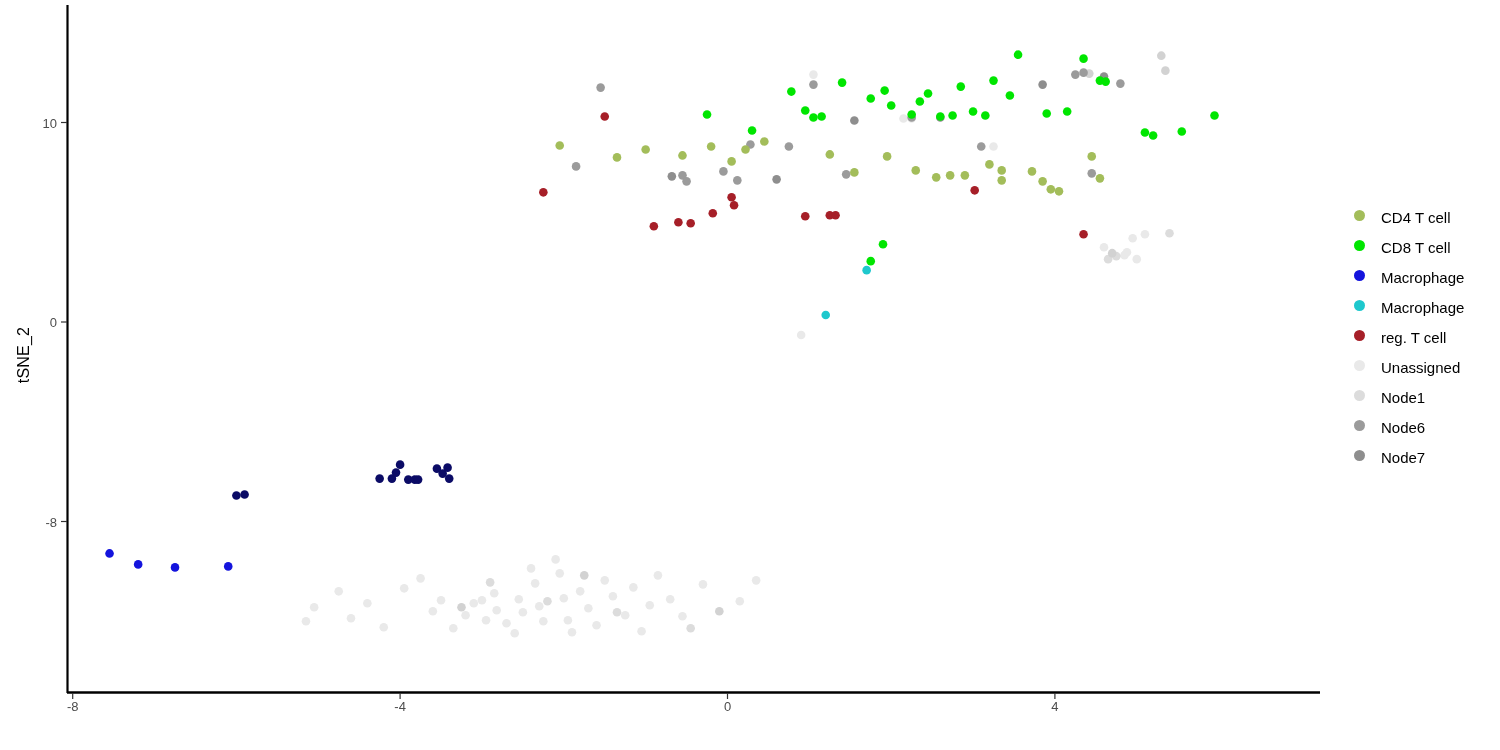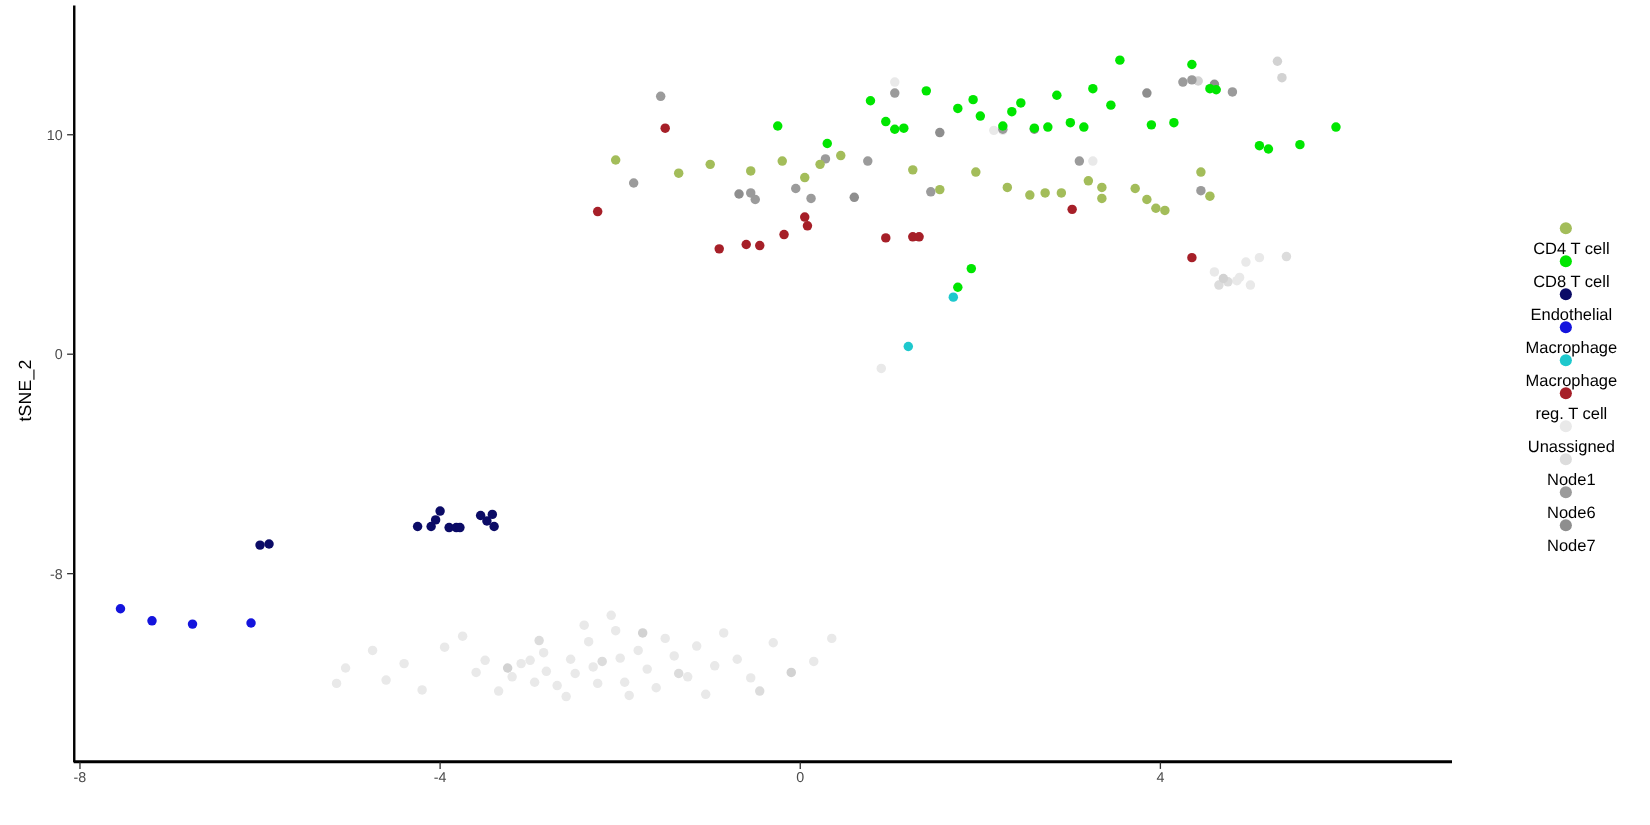--- a/index.html
+++ b/index.html
@@ -25,21 +25,21 @@
   .tick-label{
     position:absolute;color:#4d4d4d;font-size:13px;
     font-family:"Liberation Sans",sans-serif;white-space:nowrap;
   }
   .tick-x{transform:translateX(-50%);top:699px;}
   .tick-y{transform:translateY(-50%);right:1443px;text-align:right;}
 
   
   #legend{position:absolute;left:1348px;top:196px;width:150px;}
   .legend-row{
-    display:flex;align-items:center;height:30px;flex-direction:column;
+    display:flex;align-items:flex-end;height:30px;
   }
   .legend-key{
     width:22px;height:22px;display:flex;align-items:center;justify-content:center;
     flex:0 0 22px;
   }
   .legend-dot{width:11px;height:11px;border-radius:50%;display:block;}
   .legend-label{
     margin-left:11px;font-size:15px;color:#000000;
     font-family:"Liberation Sans",sans-serif;white-space:nowrap;
   }
@@ -293,26 +293,20 @@
         <span class="legend-label">CD4 T cell</span>
       </div>
       <div class="legend-row">
         <span class="legend-key">
           <span class="legend-dot" style="background: rgb(0, 230, 0);"></span>
         </span>
         <span class="legend-label">CD8 T cell</span>
       </div>
       <div class="legend-row">
         <span class="legend-key">
-          <span class="legend-dot" style="background: rgb(11, 11, 102);"></span>
-        </span>
-        <span class="legend-label">Endothelial</span>
-      </div>
-      <div class="legend-row">
-        <span class="legend-key">
           <span class="legend-dot" style="background: rgb(20, 20, 221);"></span>
         </span>
         <span class="legend-label">Macrophage</span>
       </div>
       <div class="legend-row">
         <span class="legend-key">
           <span class="legend-dot" style="background: rgb(30, 200, 205);"></span>
         </span>
         <span class="legend-label">Macrophage</span>
       </div>

